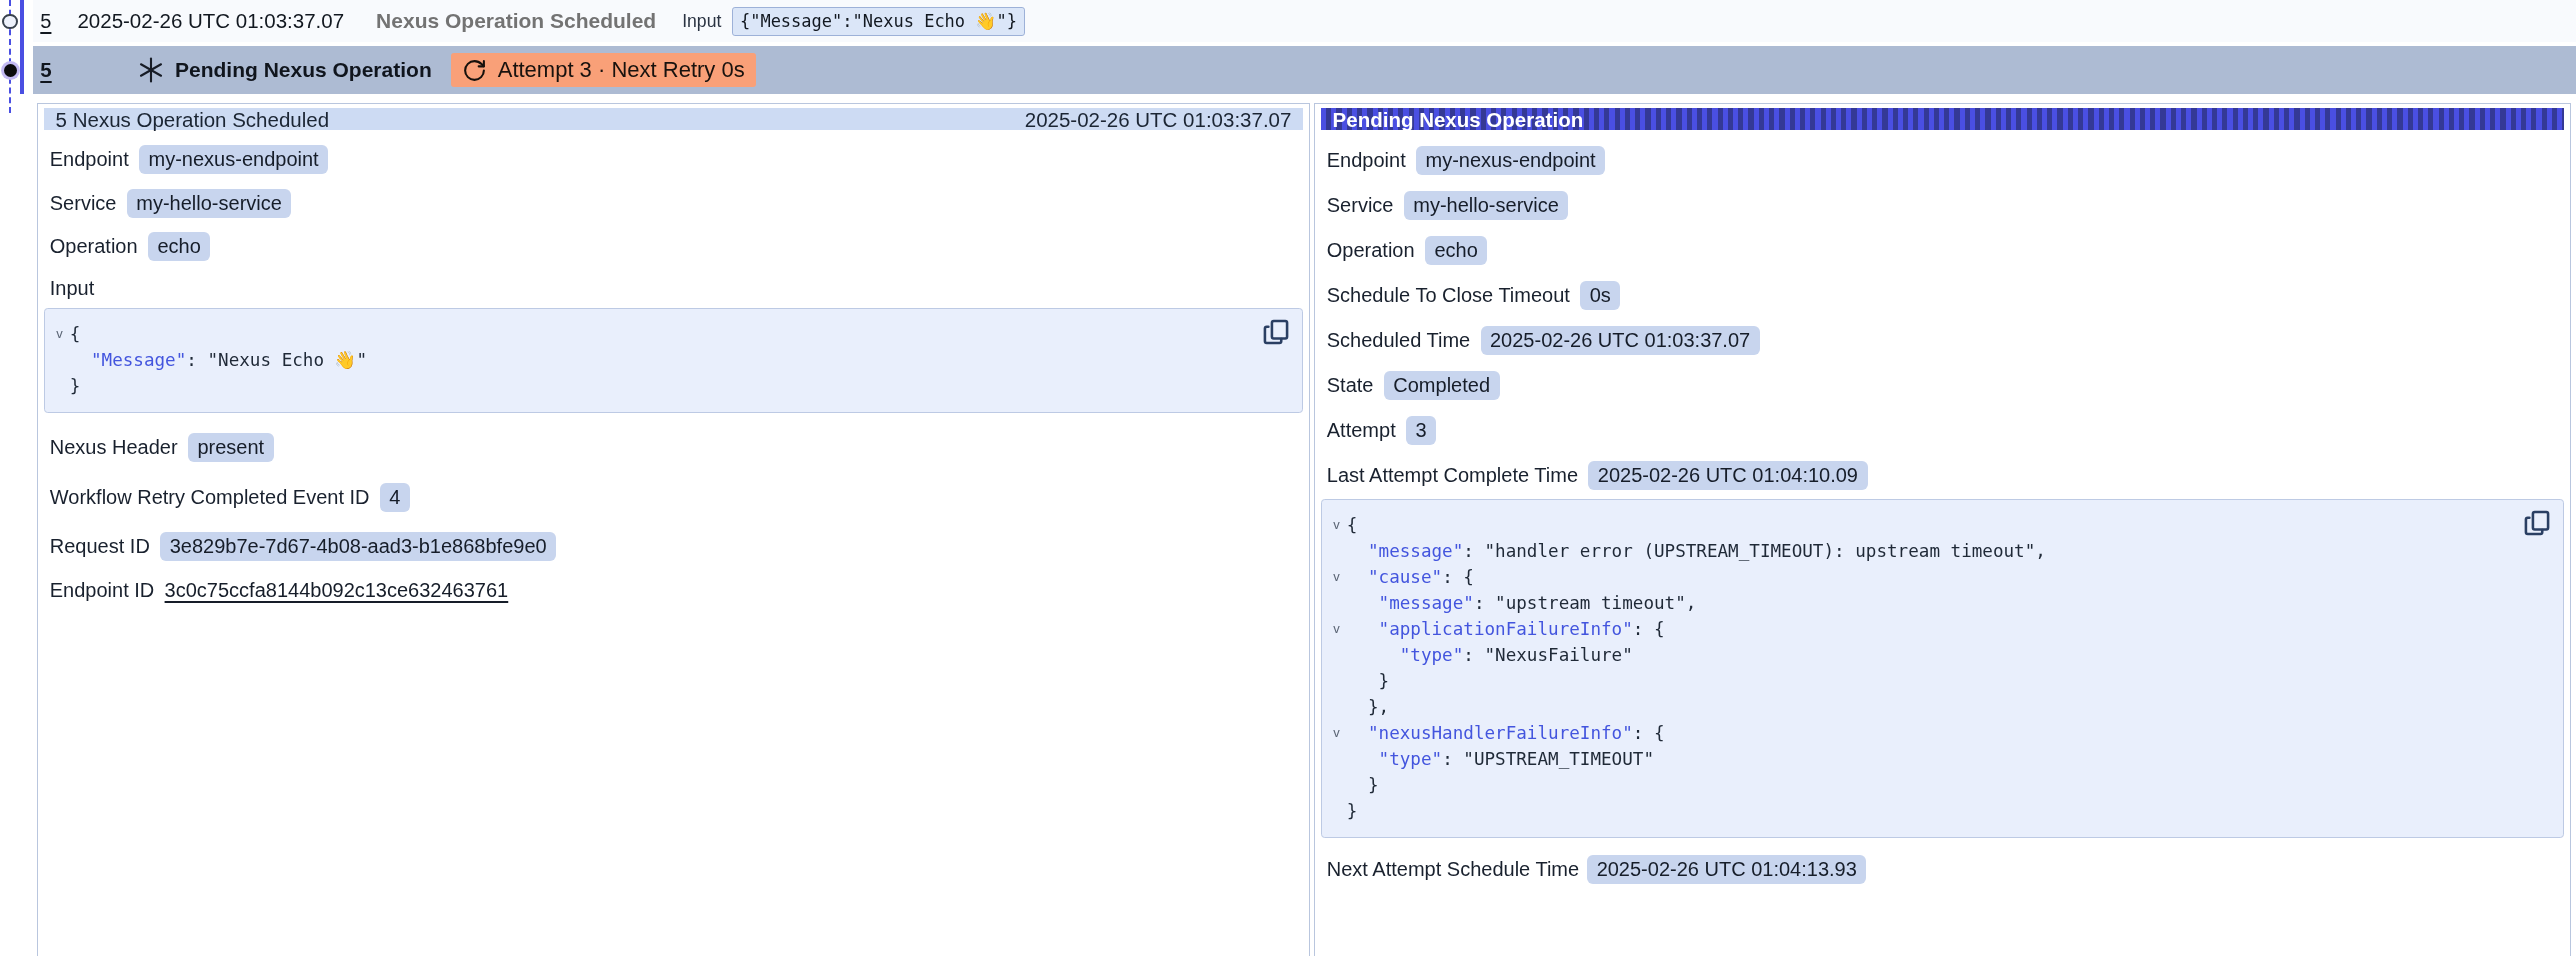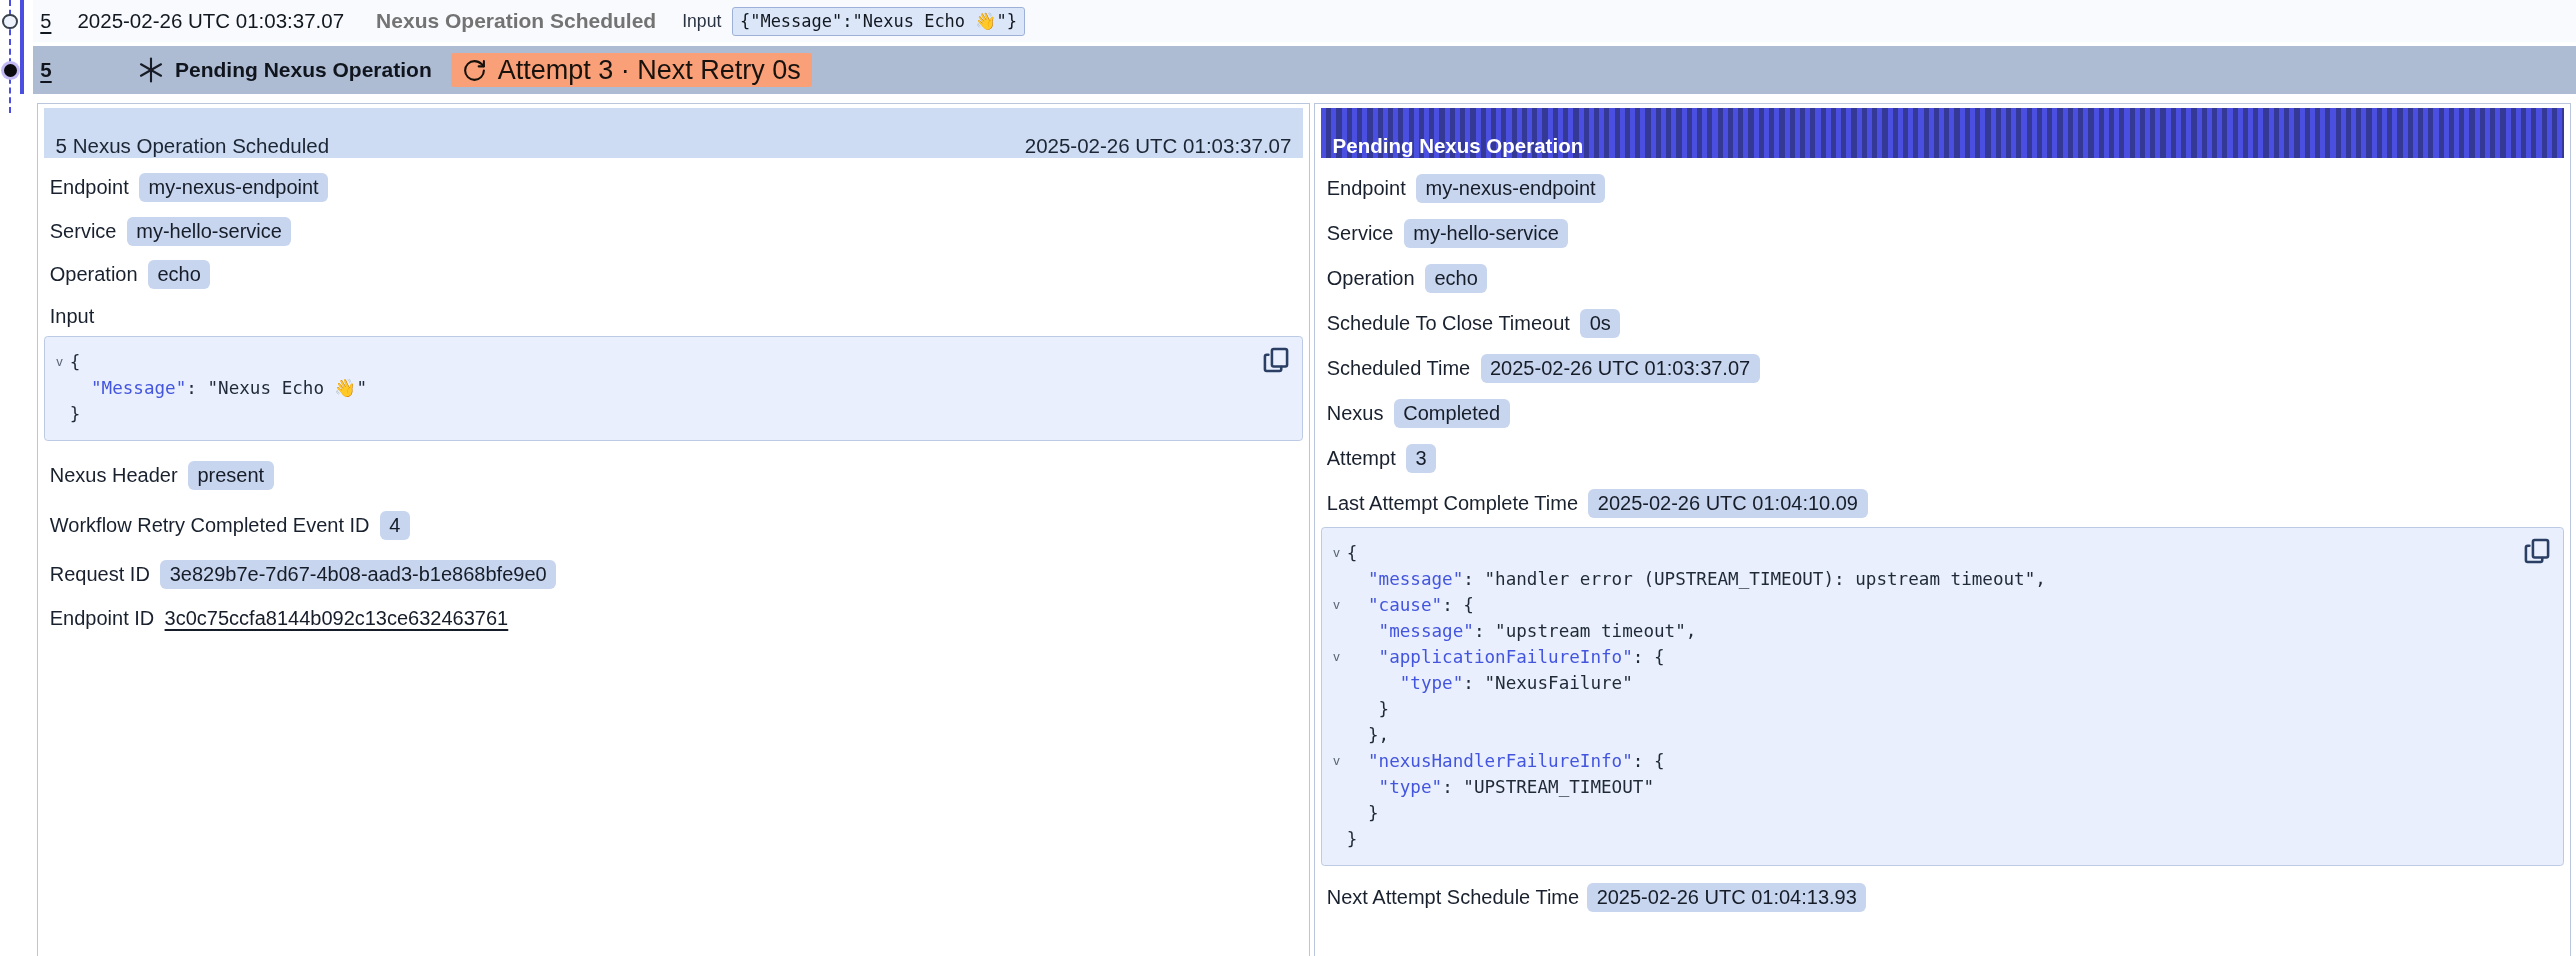--- a/index.html
+++ b/index.html
@@ -25,28 +25,28 @@
   .row1 .input-lbl{margin-left:26px;font-size:17.6px;color:#2a3342;}
   .row1 .input-chip{margin-left:10.3px;height:29px;display:inline-flex;align-items:center;padding:0 7.3px;
     background:#dbe6f8;border:1.5px solid #9db1d8;border-radius:2.9px;box-sizing:border-box;
     font-family:"DejaVu Sans Mono",monospace;font-size:17px;color:#121820;white-space:pre;}
   .row2{position:absolute;left:33px;top:46px;right:0;height:48px;background:#adbbd3;
     display:flex;align-items:center;padding-left:7.3px;box-sizing:border-box;cursor:pointer;}
   .row2 .num{font-size:20.5px;font-weight:700;color:#10151d;text-decoration:underline;text-underline-offset:3.7px;}
   .row2 .ast{margin-left:85px;width:28px;height:28px;flex:none;}
   .row2 .title{margin-left:10.3px;font-size:21px;font-weight:700;color:#10151d;}
   .row2 .badge{margin-left:19px;background:#f9a078;height:34px;border-radius:2.9px;
-    display:inline-flex;align-items:center;gap:10.3px;padding:0 11.7px;font-size:27px;color:#18120e;}
+    display:inline-flex;align-items:center;gap:10.3px;padding:0 11.7px;font-size:22px;color:#18120e;}
   .row2 .badge svg{width:25px;height:25px;flex:none;}
   
   .panel{position:absolute;top:103px;height:857px;background:#ffffff;
     border:1.5px solid #b9c6de;box-sizing:border-box;padding:4.4px 5.9px 0;}
   .panel.left-panel{left:37px;width:1273px;}
   .panel.right-panel{left:1314px;width:1257px;}
-  .panel-header{height:50px;display:flex;align-items:flex-end;padding:0 11.7px;font-size:20.5px;}
+  .panel-header{height:22px;display:flex;align-items:flex-start;padding:0 11.7px;font-size:20.5px;}
   .left-panel .panel-header{background:#cddbf3;color:#1b2533;justify-content:space-between;font-weight:500;}
   .right-panel .panel-header{color:#ffffff;font-weight:600;
     background:repeating-linear-gradient(90deg,#4a4fe2 0px,#4a4fe2 5.1px,#343995 5.1px,#343995 10.3px);}
   .f-row{display:flex;align-items:center;margin:14.6px 0 0 5.9px;height:29px;gap:10.3px;
     font-size:20px;color:#19212e;}
   .right-panel .f-row{margin-top:16px;}
   .lbl{white-space:nowrap;}
   .chip{background:#c8d5ee;border-radius:5.9px;padding:0 9.5px;height:29px;
     display:inline-flex;align-items:center;white-space:nowrap;color:#161d29;}
   .section-lbl{margin:16px 0 0 5.9px;height:22px;font-size:20px;display:flex;align-items:center;color:#19212e;}
@@ -205,21 +205,21 @@
         <span class="lbl">Schedule To Close Timeout</span>
         <span class="chip">0s</span>
       </div>
 
       <div class="f-row">
         <span class="lbl">Scheduled Time</span>
         <span class="chip">2025-02-26 UTC 01:03:37.07</span>
       </div>
 
       <div class="f-row">
-        <span class="lbl">Nexus</span>
+        <span class="lbl">State</span>
         <span class="chip">Completed</span>
       </div>
 
       <div class="f-row">
         <span class="lbl">Attempt</span>
         <span class="chip">3</span>
       </div>
 
       <div class="f-row">
         <span class="lbl">Last Attempt Complete Time</span>

